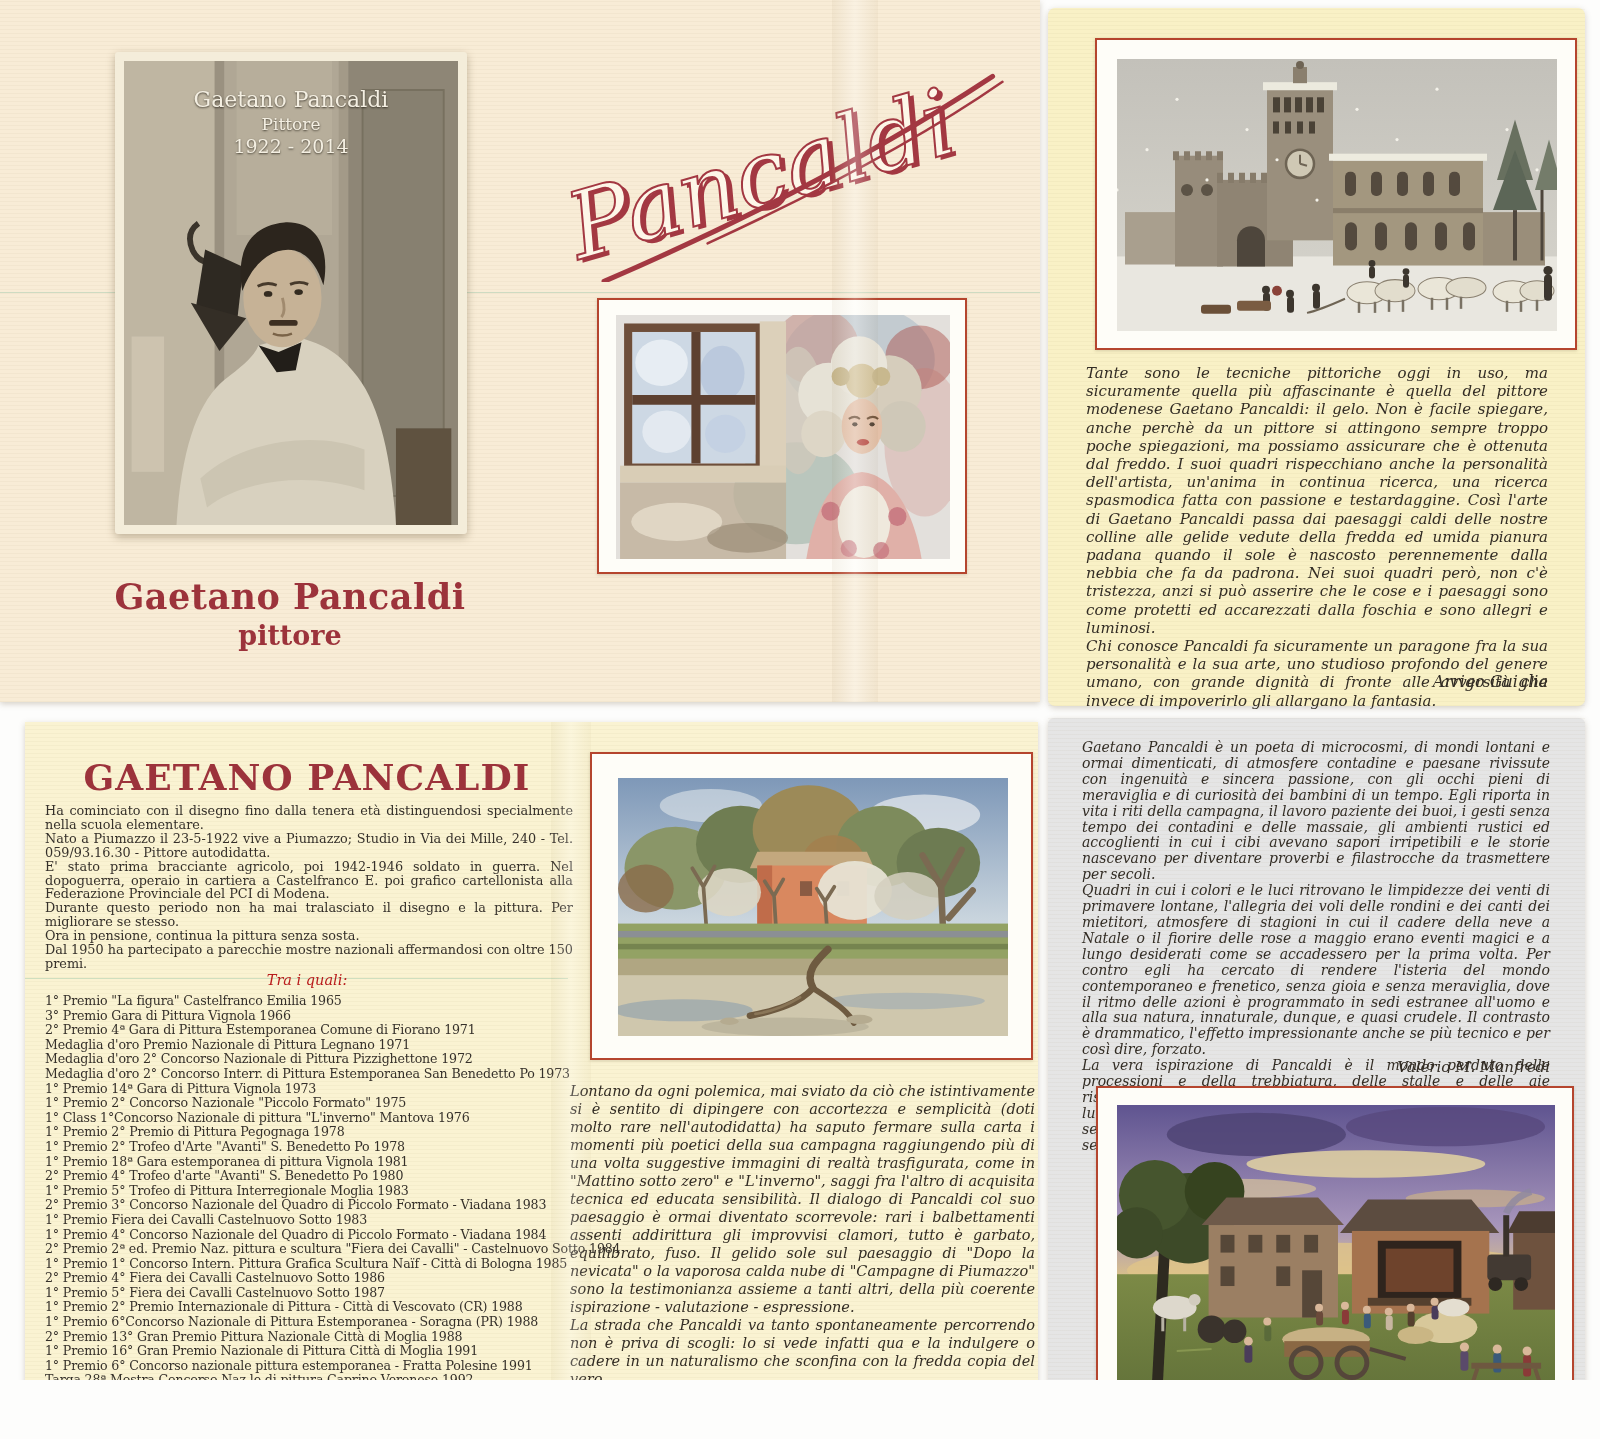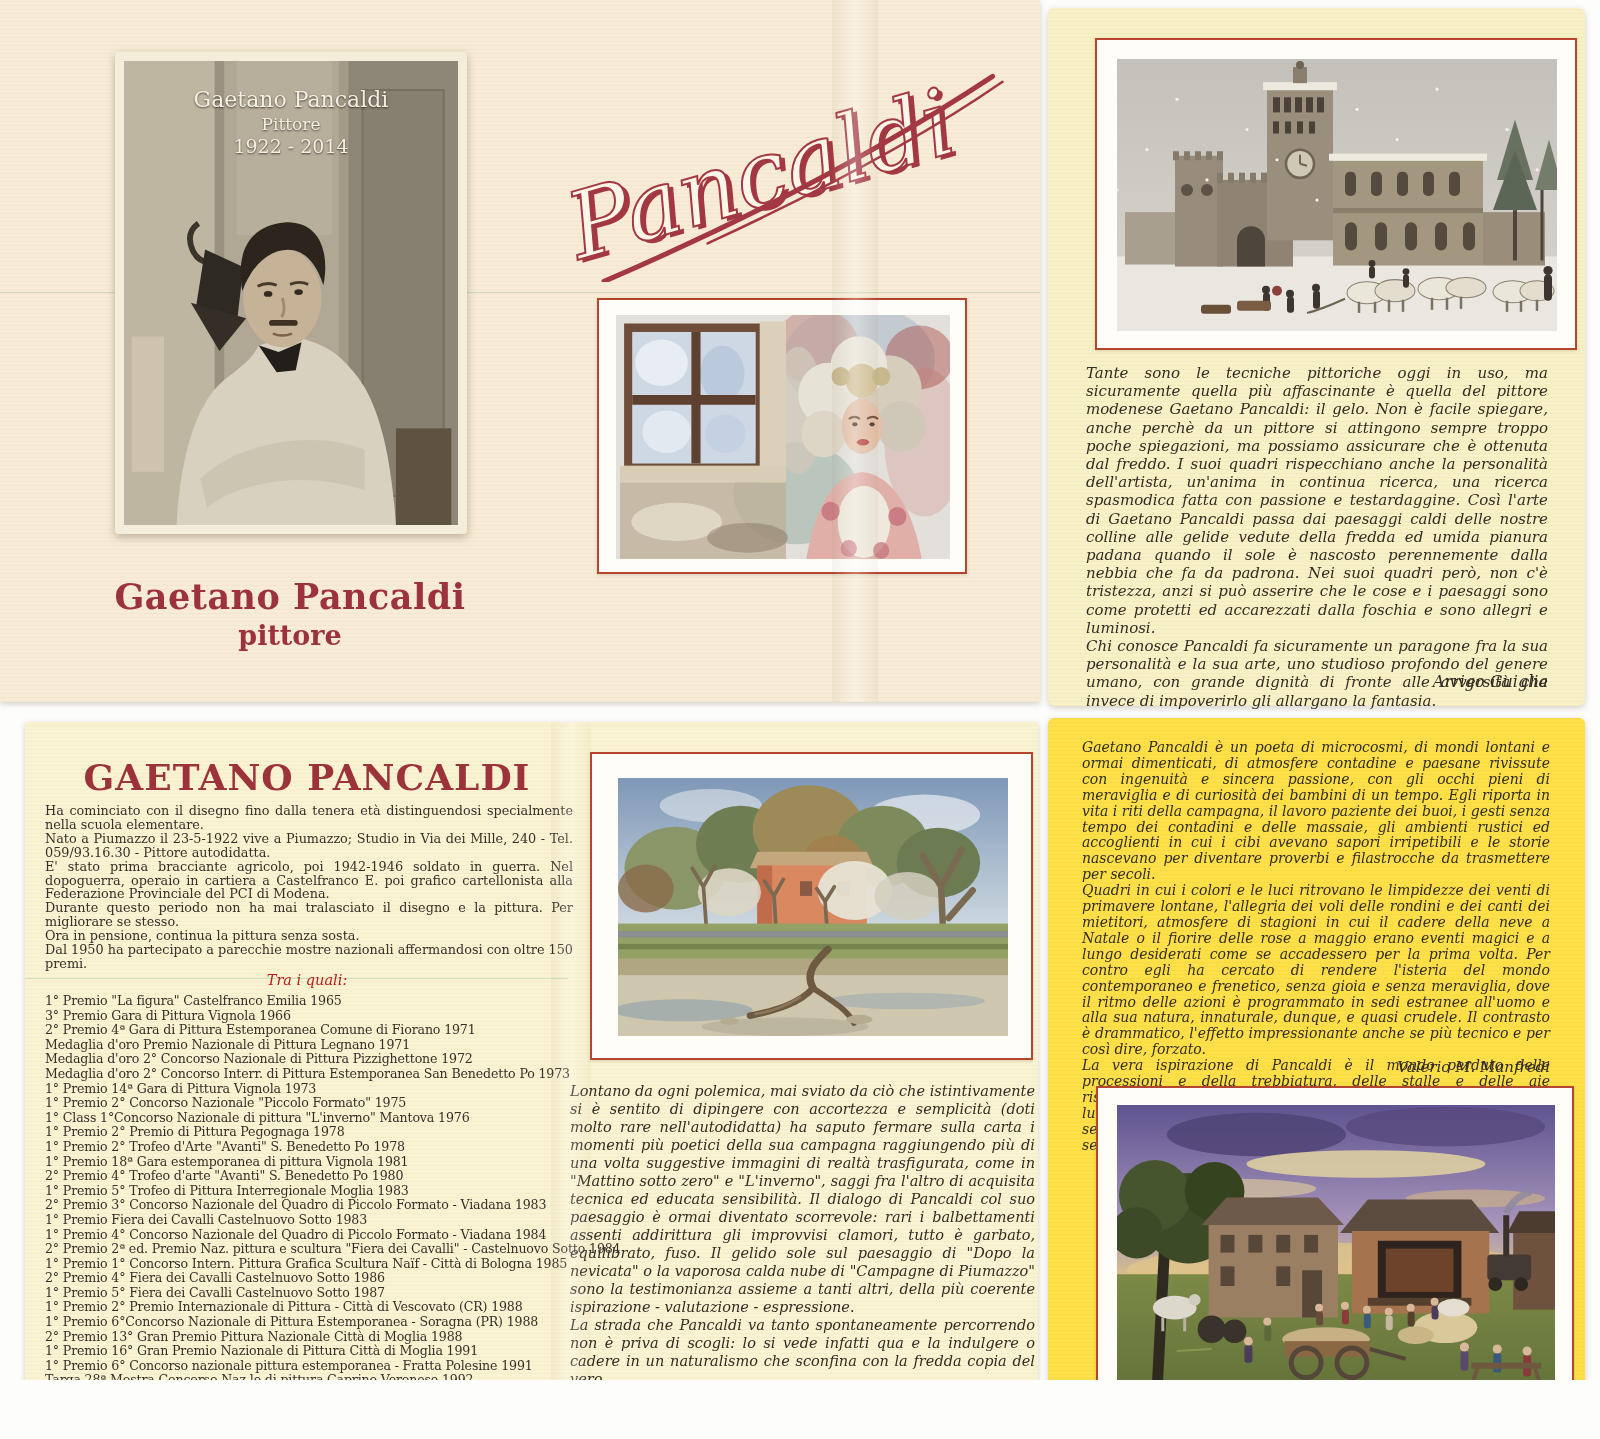--- a/index.html
+++ b/index.html
@@ -8,21 +8,21 @@
   .sheet{position:absolute;box-shadow:0 2px 6px rgba(90,70,40,.25);}
   .sheet::before{content:"";position:absolute;inset:0;pointer-events:none;
      background:repeating-linear-gradient(0deg,rgba(120,100,50,.045) 0 1px,transparent 1px 4px);}
   .sheet-tl{left:0;top:0;width:1040px;height:702px;background:#f8ecd6;}
   .sheet-tl::after{content:"";position:absolute;left:832px;top:0;bottom:0;width:46px;pointer-events:none;
      background:linear-gradient(90deg,rgba(120,90,40,.06),rgba(255,255,255,.28),rgba(120,90,40,.05));}
   .sheet-tr{left:1048px;top:8px;width:537px;height:698px;background:#f9f1c6;border-radius:7px;}
   .sheet-bl{left:25px;top:722px;width:1013px;height:700px;background:#faf3d2;}
   .sheet-bl::after{content:"";position:absolute;left:526px;top:0;bottom:0;width:40px;pointer-events:none;
      background:linear-gradient(90deg,rgba(120,90,40,.05),rgba(255,255,255,.22),rgba(120,90,40,.04));}
-  .sheet-br{left:1048px;top:718px;width:537px;height:721px;background:#fde047;border-radius:6px;}
+  .sheet-br{left:1048px;top:718px;width:537px;height:721px;background:#e5e5e5;border-radius:6px;}
   .scanline{position:absolute;left:0;right:0;height:1px;background:rgba(110,180,150,.30);pointer-events:none;}
 
   
   .photo{position:absolute;left:115px;top:52px;width:352px;height:482px;background:#f4edda;
          padding:9px;box-sizing:border-box;box-shadow:0 3px 8px rgba(80,60,30,.35);border-radius:3px;}
   .photo svg{display:block;width:100%;height:100%;}
   .photo-caption{position:absolute;left:0;right:0;top:34px;text-align:center;color:#f4efe2;
          text-shadow:0 1px 2px rgba(40,35,25,.8);line-height:1.25;}
   .photo-caption .pc-name{font-size:22px;}
   .photo-caption .pc-role{font-size:17px;}

